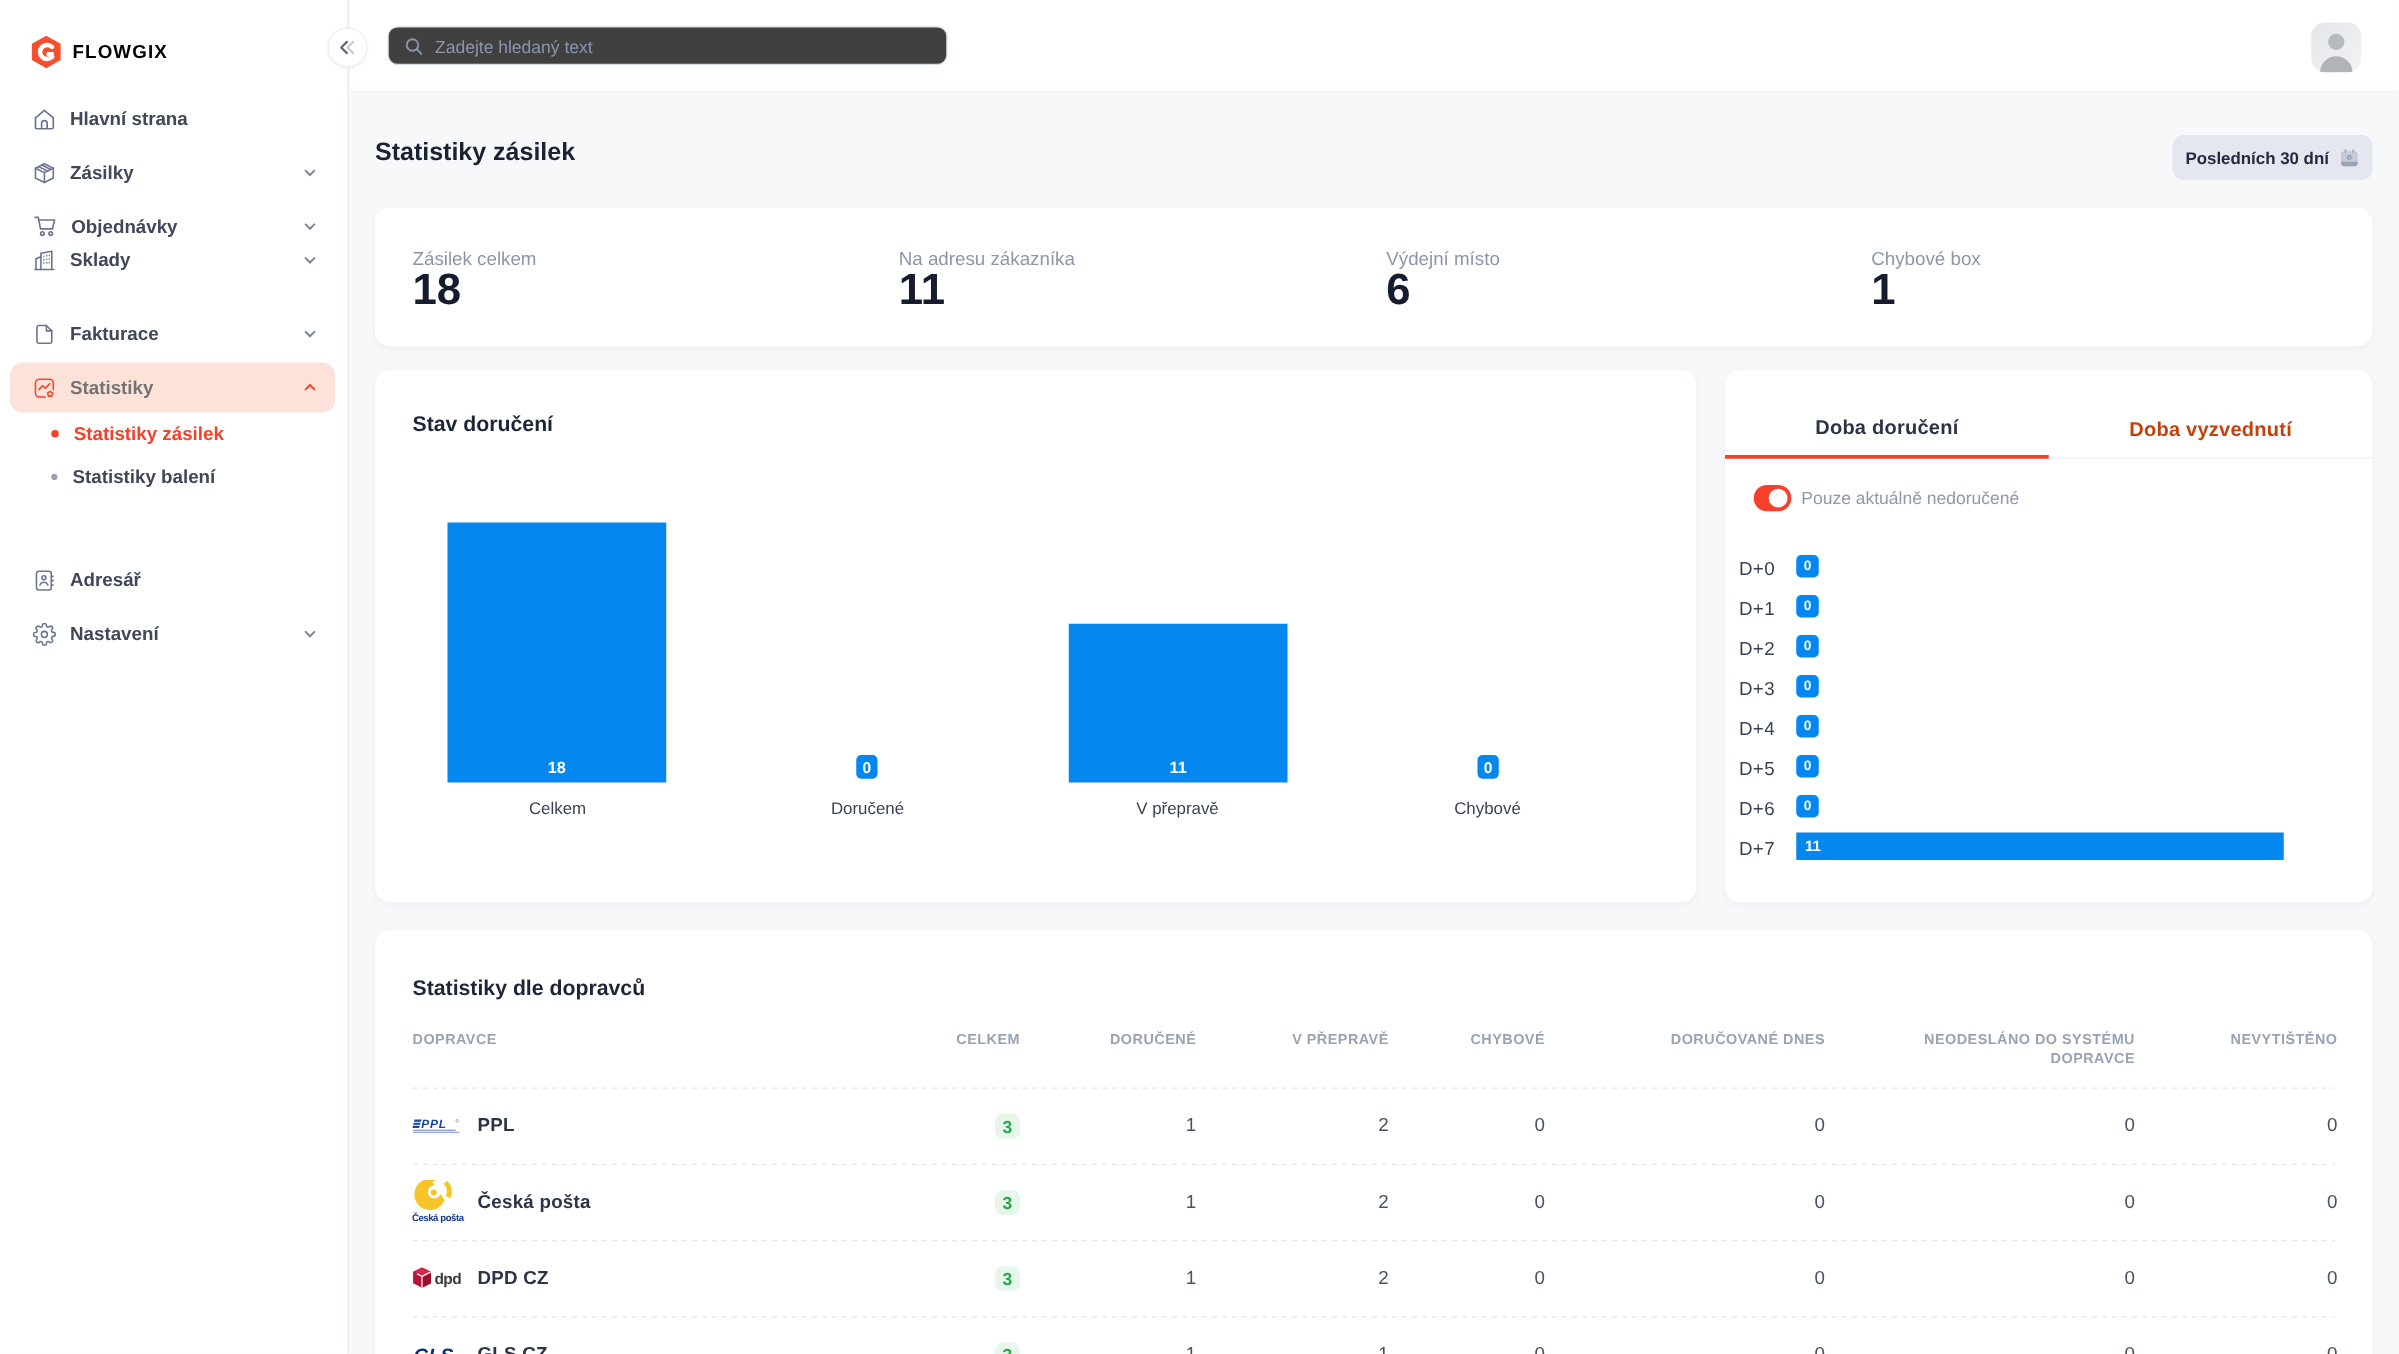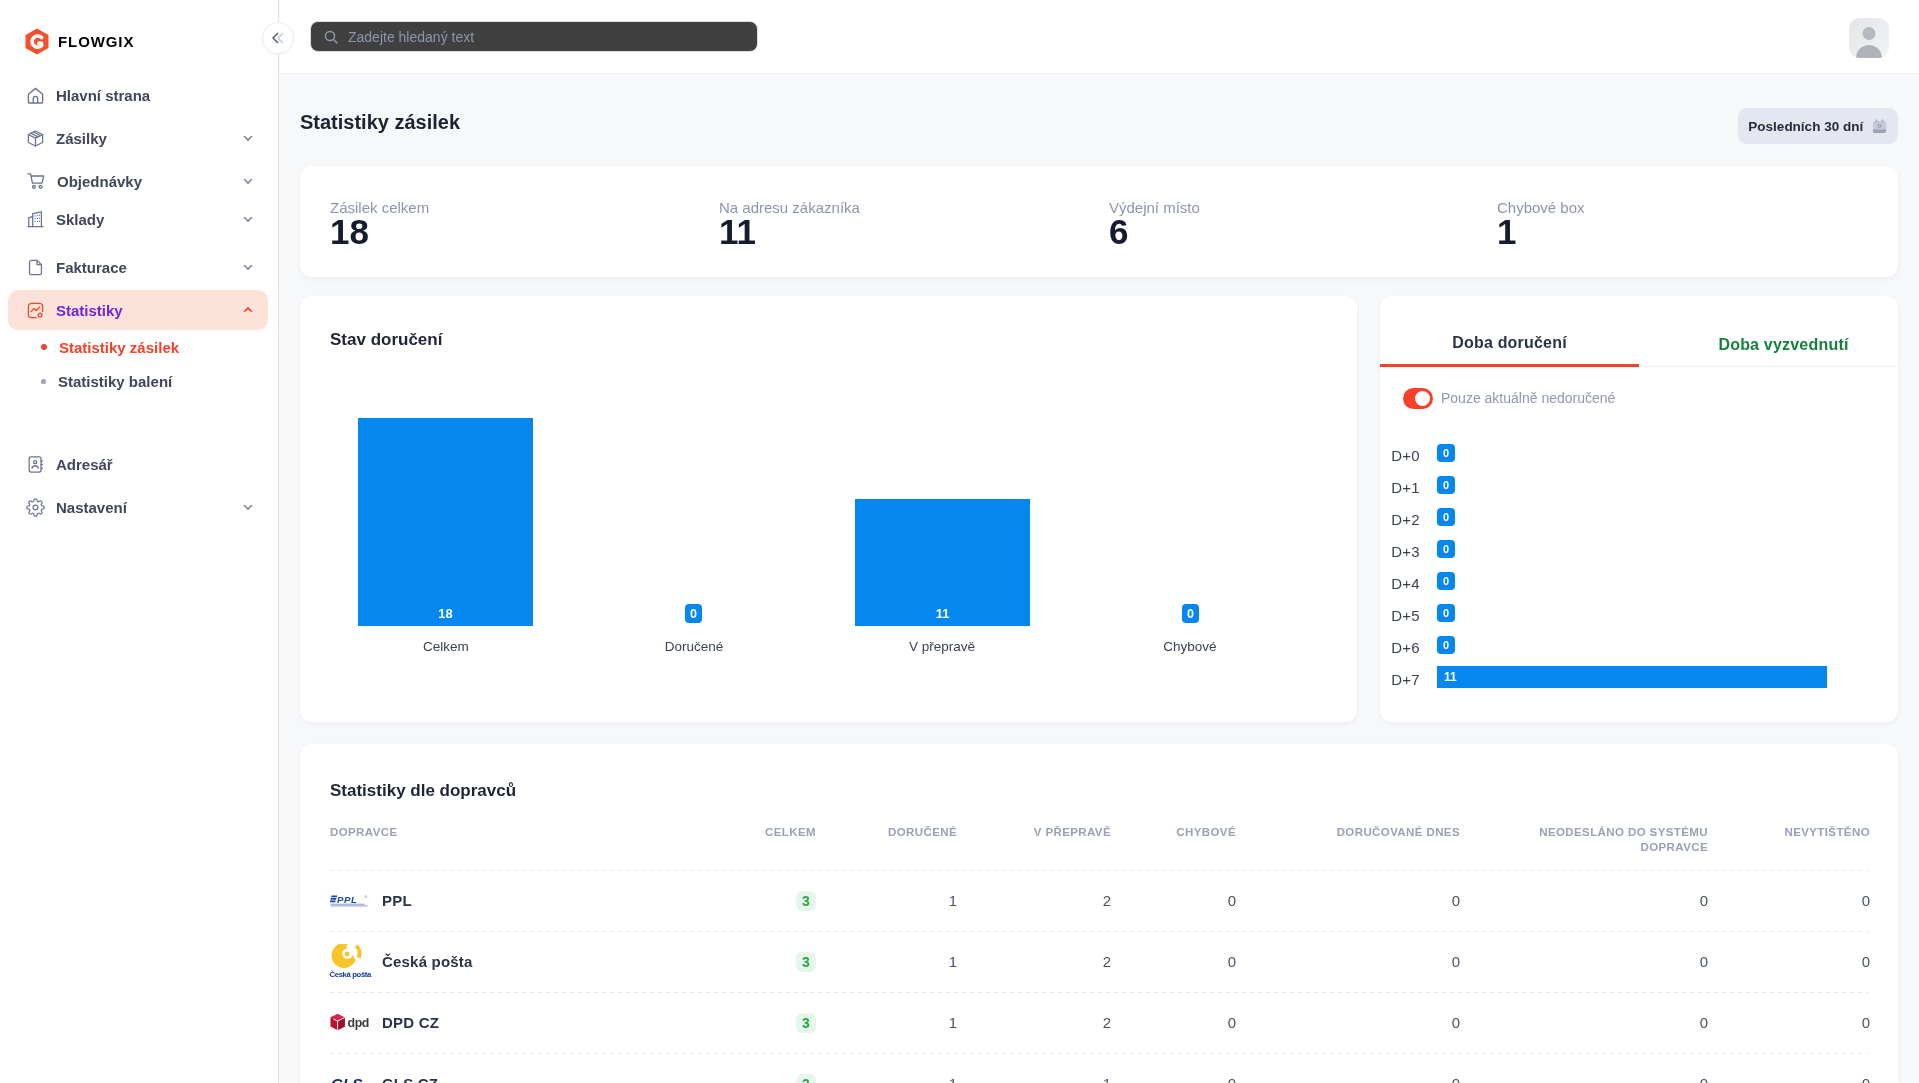--- a/index.html
+++ b/index.html
@@ -5,21 +5,21 @@
 <style>
 * { margin:0; padding:0; box-sizing:border-box; }
 html,body { width:1919px; height:1083px; overflow:hidden; font-family:"Liberation Sans", sans-serif; background:#f7f8fa; }
 
 #sidebar { position:absolute; left:0; top:0; width:279px; height:1083px; background:#fff; border-right:1px solid #e4e6ee; z-index:5; }
 #logo { position:absolute; left:24px; top:28px; display:flex; align-items:center; }
 #logo .brand { font-size:15px; font-weight:bold; color:#000000; letter-spacing:0.9px; margin-left:8px; }
 .mi { position:absolute; left:8px; width:260px; height:40px; border-radius:10px; display:flex; align-items:center; color:#3f4759; font-size:15px; font-weight:bold; }
 .mi svg.ic { margin-left:18px; margin-right:11px; flex:0 0 auto; }
 .mi .chev { position:absolute; right:14px; top:50%; margin-top:-6px; }
-.mi.active { background:#fde2d9; color:#6d28d9; }
+.mi.active { background:#fde2d9; color:#737373; }
 .sub { position:absolute; left:0; width:279px; height:34px; display:flex; align-items:center; font-size:15px; font-weight:bold; color:#3f4759; }
 .sub .dot { width:5px; height:5px; border-radius:50%; background:#9aa1b2; margin-left:41px; margin-right:12px; }
 .sub.red { color:#f4412a; }
 .sub.red .dot { background:#f4412a; width:6px; height:6px; }
 
 #topbar { position:absolute; left:280px; top:0; width:1639px; height:74px; background:#fff; border-bottom:1px solid #edeff4; }
 #collapse { position:absolute; left:262px; top:22px; width:32px; height:32px; background:#fff; border:1px solid #eceef4; border-radius:50%; z-index:9; box-shadow:0 1px 3px rgba(40,50,80,.06); display:flex; align-items:center; justify-content:center; }
 #search { position:absolute; left:310px; top:21px; width:448px; height:31px; border:1px solid #d9dde8; border-radius:8px; background:#404040; display:flex; align-items:center; }
 #search .ph { color:#8c96aa; font-size:14px; margin-left:9px; }
 #avatar { position:absolute; left:1849px; top:18px; width:40px; height:40px; border-radius:11px; background:linear-gradient(135deg,#e3e5e8,#f3f4f6); overflow:hidden; }
@@ -38,21 +38,21 @@
 .cardtitle { position:absolute; left:30px; top:34px; font-size:17px; font-weight:bold; color:#1e2536; }
 .bar { position:absolute; background:#0487ef; }
 .bar0 { position:absolute; width:17px; height:19px; background:#0487ef; border-radius:4px; color:#fff; font-size:12.5px; font-weight:bold; display:flex; align-items:center; justify-content:center; }
 .barval { position:absolute; color:#fff; font-size:13px; font-weight:bold; text-align:center; }
 .barlbl { position:absolute; font-size:13.5px; color:#3a4254; text-align:center; width:200px; }
 
 #sidecard { left:1100px; top:222px; width:518px; height:426px; }
 .tabs { position:absolute; left:0; top:0; width:518px; height:71px; border-bottom:1px solid #f0f1f5; }
 .tab { position:absolute; top:0; height:71px; width:259px; display:flex; align-items:center; justify-content:center; font-size:16px; font-weight:bold; padding-top:26px; box-sizing:border-box; letter-spacing:0.2px; }
 .tab.on { color:#2b3447; border-bottom:3px solid #f4412a; }
-.tab.off { left:274px; color:#15803d; }
+.tab.off { left:259px; color:#c2410c; }
 .toggle { position:absolute; left:23px; top:92px; width:30px; height:21px; background:#f6402a; border-radius:11px; }
 .toggle .knob { position:absolute; right:3px; top:3px; width:15px; height:15px; border-radius:50%; background:#fff; }
 .togglelbl { position:absolute; left:61px; top:94px; font-size:14px; color:#8f98ad; }
 .drow { position:absolute; left:0; width:518px; height:20px; }
 .drow .dl { position:absolute; left:0; width:40px; text-align:right; top:4px; font-size:15px; color:#3a4356; letter-spacing:.3px; }
 .drow .sq { position:absolute; left:57px; top:1px; width:18px; height:18px; background:#0487ef; border-radius:4px; color:#fff; font-size:11px; font-weight:bold; display:flex; align-items:center; justify-content:center; }
 .drow .bigbar { position:absolute; left:57px; top:-1px; width:390px; height:22px; background:#0487ef; color:#fff; font-size:12px; font-weight:bold; display:flex; align-items:center; }
 .drow .bigbar span { margin-left:7px; }
 
 #tablecard { left:20px; top:670px; width:1598px; height:460px; }
@@ -107,21 +107,21 @@
     <svg class="ic" width="20" height="20" viewBox="0 0 24 24" fill="none" stroke="#6b7490" stroke-width="1.6" stroke-linecap="round" stroke-linejoin="round">
         <path d="M2.5 3.5 h3 l2.2 11 h11.5 l2 -8.5 H7"></path>
         <circle cx="9.5" cy="19" r="1.7"></circle>
         <circle cx="17.5" cy="19" r="1.7"></circle>
       </svg>
     Objednávky
     <svg class="chev" width="12" height="12" viewBox="0 0 12 12" fill="none" stroke="#7c8598" stroke-width="1.6" stroke-linecap="round">
         <path d="M2.5 4.5 L6 8 L9.5 4.5"></path>
       </svg>
   </div>
-  <div class="mi" style="top:199px;text-align:center;">
+  <div class="mi" style="top:188px;text-align:center;">
     <svg class="ic" width="19" height="19" viewBox="0 0 24 24" fill="none" stroke="#6b7490" stroke-width="1.6" stroke-linecap="round" stroke-linejoin="round">
         <path d="M8.5 21 V4.5 L19.5 2.5 V21"></path>
         <path d="M8.5 8 L3.5 10 V21"></path>
         <path d="M2.5 21 h19"></path>
         <path d="M11.5 7.5 h.01 M14.5 7 h.01 M17 6.6 h.01 M11.5 11 h.01 M14.5 10.7 h.01 M17 10.4 h.01 M11.5 14.5 h.01 M14.5 14.3 h.01 M17 14.1 h.01"></path>
       </svg>
     Sklady
     <svg class="chev" width="12" height="12" viewBox="0 0 12 12" fill="none" stroke="#7c8598" stroke-width="1.6" stroke-linecap="round">
         <path d="M2.5 4.5 L6 8 L9.5 4.5"></path>
       </svg>

